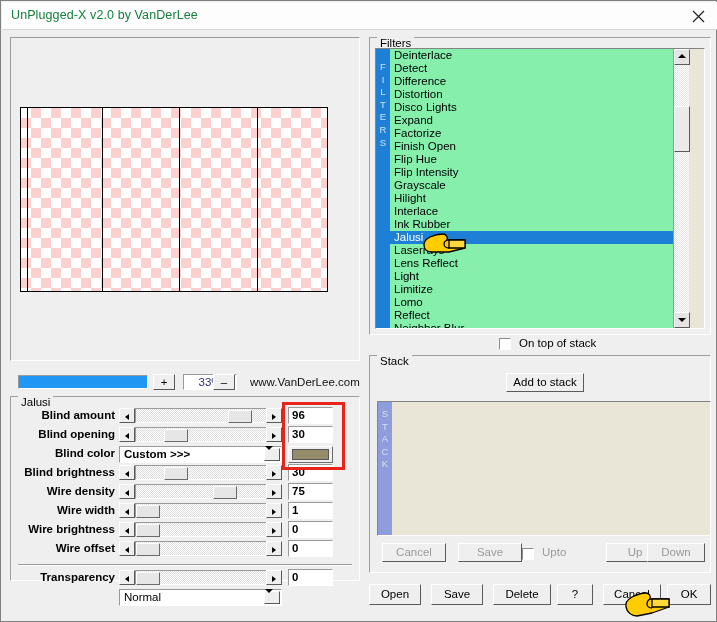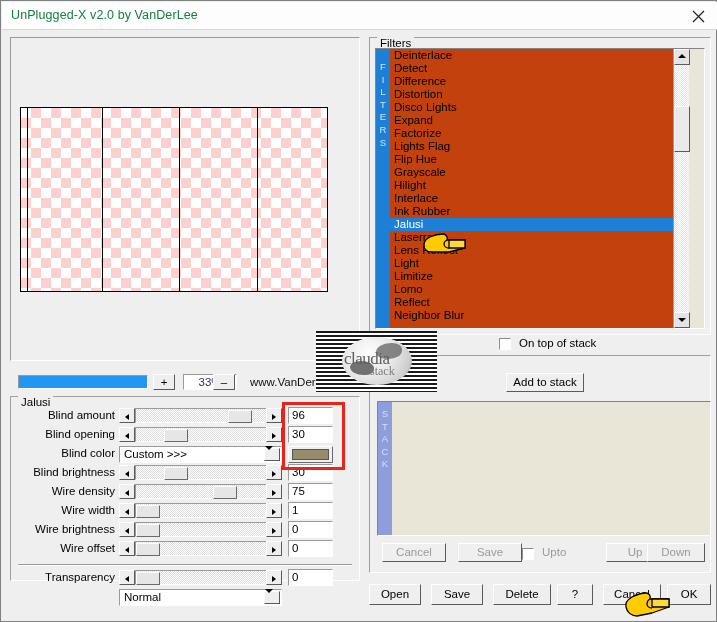--- a/index.html
+++ b/index.html
@@ -32,21 +32,21 @@
   .blind-line{position:absolute;top:0;bottom:0;width:1px;background:#000;}
 
   
   .filters-grp{left:368px;top:36px;width:342px;height:298px;}
   .filters-lbl{left:376px;top:30px;}
   .filters-listwrap{position:absolute;left:374px;top:47px;width:330px;height:281px;
         border:1px solid #848484;border-right-color:#fff;border-bottom-color:#fff;box-sizing:border-box;background:#e9e6d8;}
   .vlabel{position:absolute;left:375px;top:48px;width:14px;height:279px;background:#1d7fd6;
           color:#cfe4f7;font-size:9.5px;line-height:12.6px;text-align:center;letter-spacing:0;
           font-family:"Liberation Sans",sans-serif;padding-top:12px;box-sizing:border-box;}
-  .filters-list{position:absolute;left:389px;top:48px;width:283px;height:279px;background:#c2410c;overflow:hidden;}
+  .filters-list{position:absolute;left:389px;top:48px;width:283px;height:279px;background:#86efac;overflow:hidden;}
   .f-item{height:13px;line-height:13px;padding-left:4px;font-size:11.5px;color:#000;white-space:nowrap;}
   .f-item.sel{background:#1d7fd6;color:#fff;}
   .vscroll{position:absolute;left:672px;top:48px;width:16px;height:279px;
      background-image:linear-gradient(45deg,#fff 25%,#e4e4e4 25%,#e4e4e4 50%,#fff 50%,#fff 75%,#e4e4e4 75%);
      background-size:2px 2px;border-left:1px solid #9a9a9a;box-sizing:border-box;}
   .sb-btn{position:absolute;left:0;width:16px;height:16px;background:#e4e4e4;
           border:1px solid #fff;border-right-color:#5a5a5a;border-bottom-color:#5a5a5a;box-sizing:border-box;cursor:pointer;}
   .sb-btn.up{top:0;} .sb-btn.down{bottom:0;}
   .sb-thumb{position:absolute;left:0;top:57px;width:16px;height:46px;background:#eaeaea;
           border:1px solid #fff;border-right-color:#5a5a5a;border-bottom-color:#5a5a5a;box-sizing:border-box;cursor:pointer;}
@@ -69,21 +69,21 @@
        text-align:center;cursor:pointer;padding:0;}
   .zbtn{position:absolute;top:2px;width:22px;height:16px;line-height:14px;}
   .zpct{position:absolute;left:173px;top:2px;width:54px;height:16px;background:#fff;
         border:1px solid #9a9a9a;border-right-color:#fff;border-bottom-color:#fff;box-sizing:border-box;
         text-align:center;line-height:14px;font-size:11.5px;color:#2d2d7a;}
   .wwwtxt{position:absolute;left:240px;top:4px;font-size:11.5px;color:#111;}
 
   
   .params-grp{left:9px;top:395px;width:350px;height:185px;}
   .params-lbl{left:17px;top:389px;}
-  .row{position:absolute;left:0;height:17px;}
+  .row{position:absolute;left:0;height:17px;font-weight:bold;}
   .rlabel{position:absolute;text-align:right;width:104px;font-size:11.5px;line-height:17px;color:#000;}
   .spin{position:absolute;width:16px;height:15px;top:1px;}
   .spin .tri{margin:5px auto 0;}
   .track{position:absolute;top:1px;height:15px;
      background-image:linear-gradient(45deg,#fff 25%,#dcdcdc 25%,#dcdcdc 50%,#fff 50%,#fff 75%,#dcdcdc 75%);
      background-size:2px 2px;border:1px solid #9a9a9a;border-right-color:#fff;border-bottom-color:#fff;box-sizing:border-box;}
   .thumb{position:absolute;top:1px;width:24px;height:13px;background:#e6e6e6;
          border:1px solid #fff;border-right-color:#6a6a6a;border-bottom-color:#6a6a6a;box-sizing:border-box;cursor:pointer;}
   .numbox{position:absolute;width:45px;height:17px;background:#fff;border:1px solid #9a9a9a;
           border-right-color:#fff;border-bottom-color:#fff;box-sizing:border-box;font-size:11.5px;
@@ -163,22 +163,23 @@
   <div class="vlabel">F<br>I<br>L<br>T<br>E<br>R<br>S</div>
 
   <div class="filters-list">
     <div class="f-item">Deinterlace</div>
     <div class="f-item">Detect</div>
     <div class="f-item">Difference</div>
     <div class="f-item">Distortion</div>
     <div class="f-item">Disco Lights</div>
     <div class="f-item">Expand</div>
     <div class="f-item">Factorize</div>
-    <div class="f-item">Lights Flag</div>
+    <div class="f-item">Finish Open</div>
     <div class="f-item">Flip Hue</div>
+    <div class="f-item">Flip Intensity</div>
     <div class="f-item">Grayscale</div>
     <div class="f-item">Hilight</div>
     <div class="f-item">Interlace</div>
     <div class="f-item">Ink Rubber</div>
     <div class="f-item sel">Jalusi</div>
     <div class="f-item">Laserrays</div>
     <div class="f-item">Lens Reflect</div>
     <div class="f-item">Light</div>
     <div class="f-item">Limitize</div>
     <div class="f-item">Lomo</div>
@@ -362,26 +363,20 @@
 
   <div class="bottombar">
     <div class="btn bbtn" style="left:0px;width:52px">Open</div>
     <div class="btn bbtn" style="left:62px;width:52px">Save</div>
     <div class="btn bbtn" style="left:124px;width:58px">Delete</div>
     <div class="btn bbtn" style="left:188px;width:36px">?</div>
     <div class="btn bbtn" style="left:234px;width:58px">Cancel</div>
     <div class="btn bbtn" style="left:298px;width:44px">OK</div>
   </div>
 
-  <div class="wm">
-    <div class="wm-stripes"></div>
-    <div class="wm-globe"></div>
-    <div class="wm-t1">claudia</div>
-    <div class="wm-t2">stack</div>
-  </div>
 
   <div class="hand" style="left:420px;top:228px">
     <svg width="46" height="30" viewBox="0 0 46 30">
       <g stroke="#000" stroke-width="1.3" stroke-linejoin="round">
         <path d="M44 11 L26 11 C27 8 25 5 22 5 C19 5 13 6 9 8 C5 10 3 13 3 16 C3 20 6 23 11 23 L28 23 L44 19 Z" fill="#ffcc00"></path>
         <path d="M26 11 C24 12 23 13 23 15 C23 17 25 19 28 19" fill="none"></path>
       </g>
       <path d="M44 11 L28 11 L28 19 L44 19 Z" fill="#ffd83b" stroke="#000" stroke-width="1.3"></path>
     </svg>
   </div>

